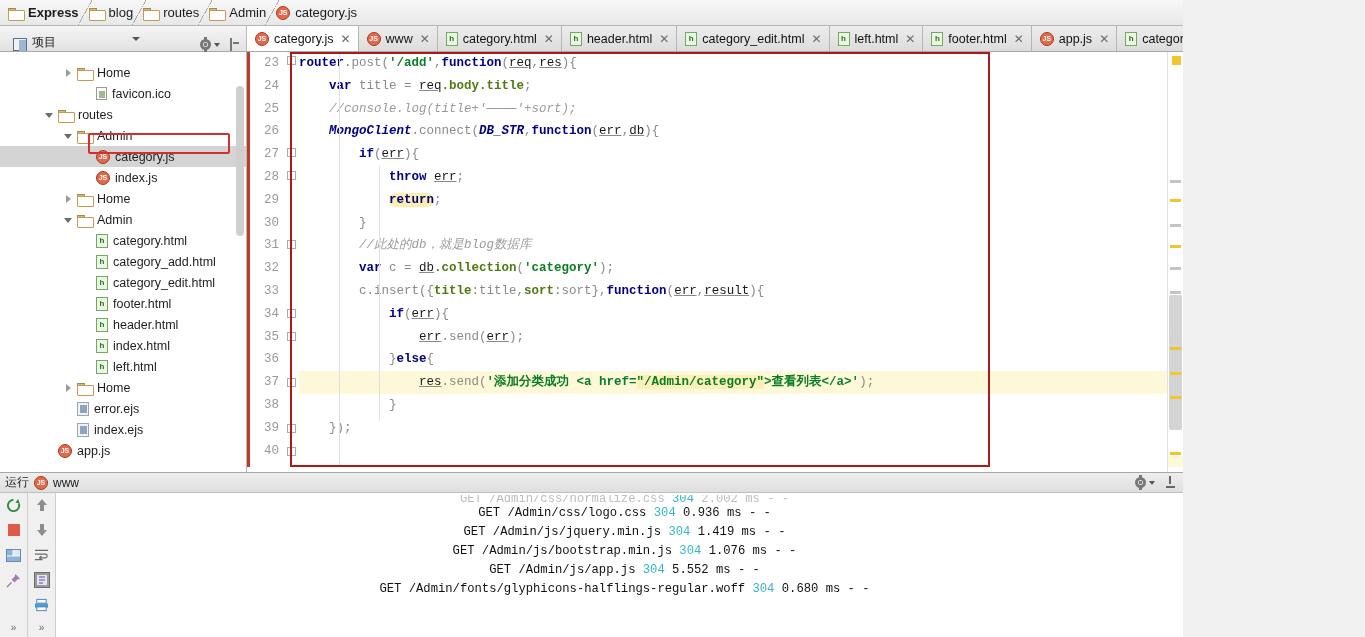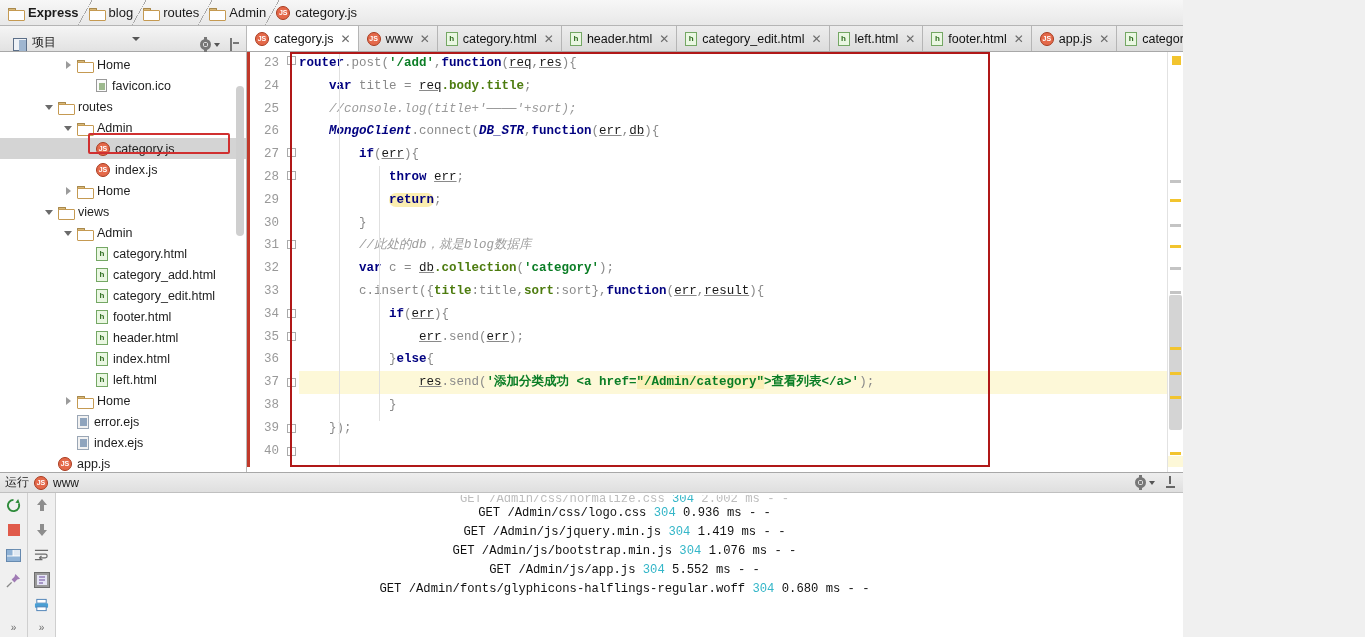--- a/index.html
+++ b/index.html
@@ -140,21 +140,21 @@
   .main { display: flex; height: 420px; }
 
   
   .sidebar {
     width: 247px; min-width:247px;
     background: #fff;
     border-right: 1px solid #b9b9b9;
     position: relative;
     overflow: hidden;
   }
-  .tree { padding-top: 2px; }
+  .tree { padding-top: 10px; }
   .tnode {
     height: 21px; display:flex; align-items:center;
     font-size: 12.5px; color:#1d1d1d; white-space:nowrap;
     position: relative;
   }
   .tnode.selected { background:#d4d4d4; }
   .tnode .arrow {
     width: 12px; height: 12px; margin-right:2px; flex:none;
     position:relative;
   }
@@ -417,28 +417,20 @@
             </span>
             <span>index.js</span>
           </div>
           <div class="tnode">
             <span style="width:63px;flex:none;"></span>
             <span class="arrow right"></span>
             <span class="ic">
               <span class="folder-ico"></span>
             </span>
             <span>Home</span>
-          </div>
-          <div class="tnode">
-            <span style="width:44px;flex:none;"></span>
-            <span class="arrow down"></span>
-            <span class="ic">
-              <span class="folder-ico"></span>
-            </span>
-            <span>views</span>
           </div>
           <div class="tnode">
             <span style="width:63px;flex:none;"></span>
             <span class="arrow down"></span>
             <span class="ic">
               <span class="folder-ico"></span>
             </span>
             <span>Admin</span>
           </div>
           <div class="tnode">

